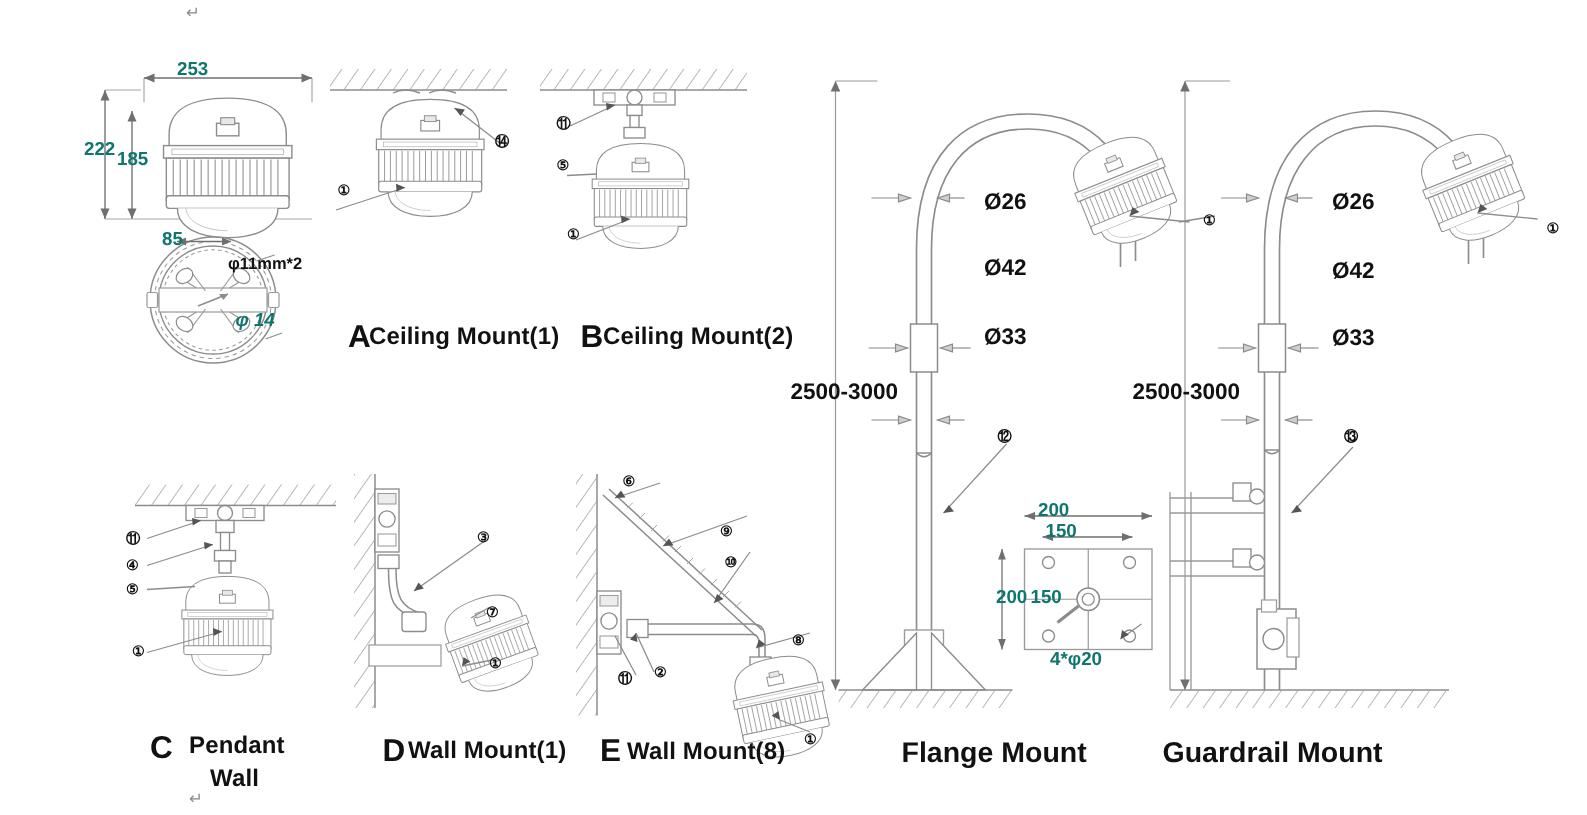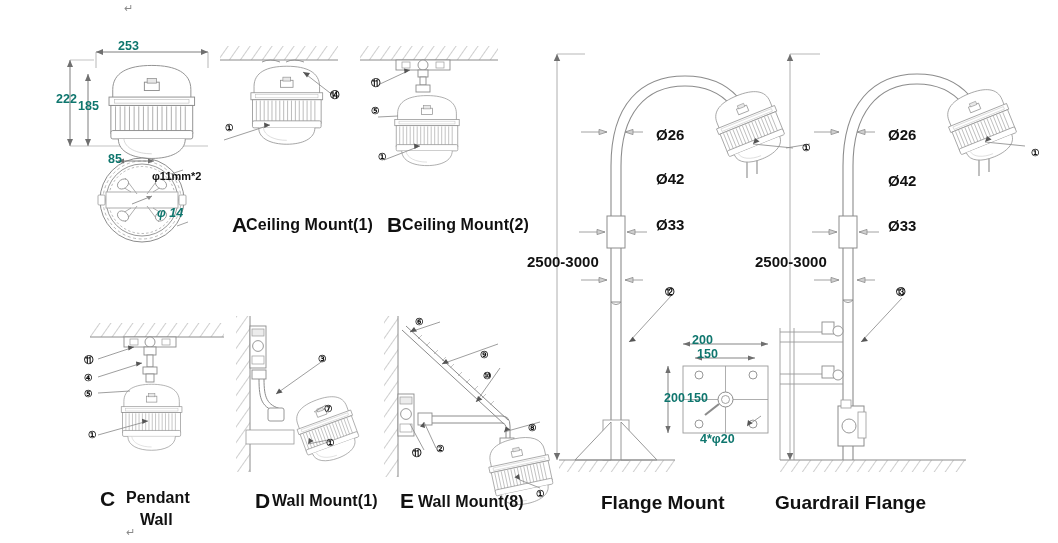--- a/index.html
+++ b/index.html
@@ -468,15 +468,15 @@
       <path d="M205,94 l2,-6 l4.6,3.4 z" fill="#555"></path>
       <line x1="30" y1="96" x2="6" y2="100" stroke="#8c8c8c" stroke-width=".85"></line>
     </svg>
   </div>
   <div class="abs dimO" style="left:868px;top:126px;">Ø26</div>
   <div class="abs dimO" style="left:868px;top:172px;">Ø42</div>
   <div class="abs dimO" style="left:868px;top:217px;">Ø33</div>
   <div class="abs hgt" style="left:755px;top:253px;">2500-3000</div>
   <div class="abs bal" style="left:896px;top:287px;">⑬</div>
   <div class="abs bal" style="left:802px;top:143px;">①</div>
-  <div class="abs ttl-big" style="left:775px;top:492px;">Guardrail Flange</div>
+  <div class="abs ttl-big" style="left:775px;top:492px;">Guardrail Mount</div>
 
 </div>
 
 </body></html>

